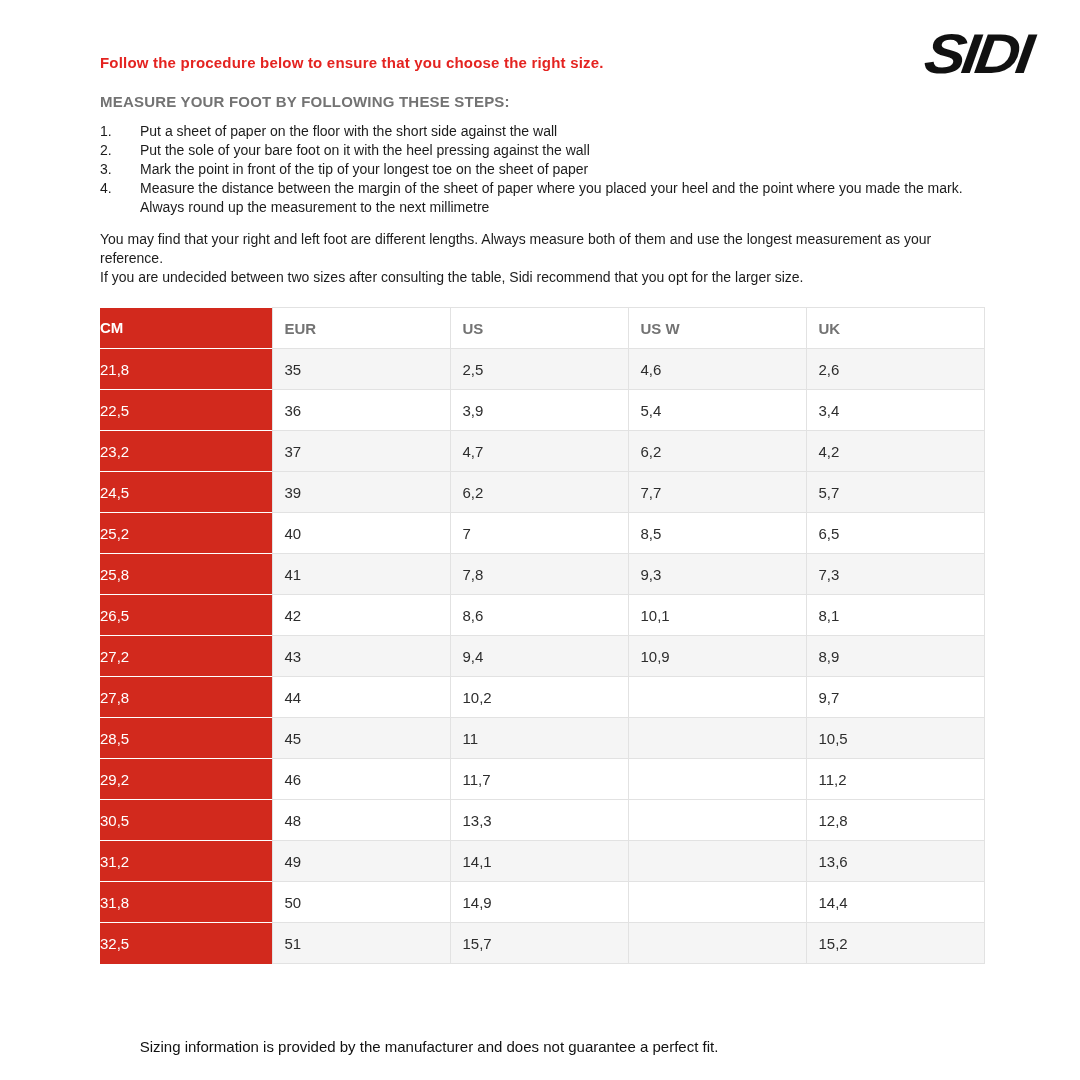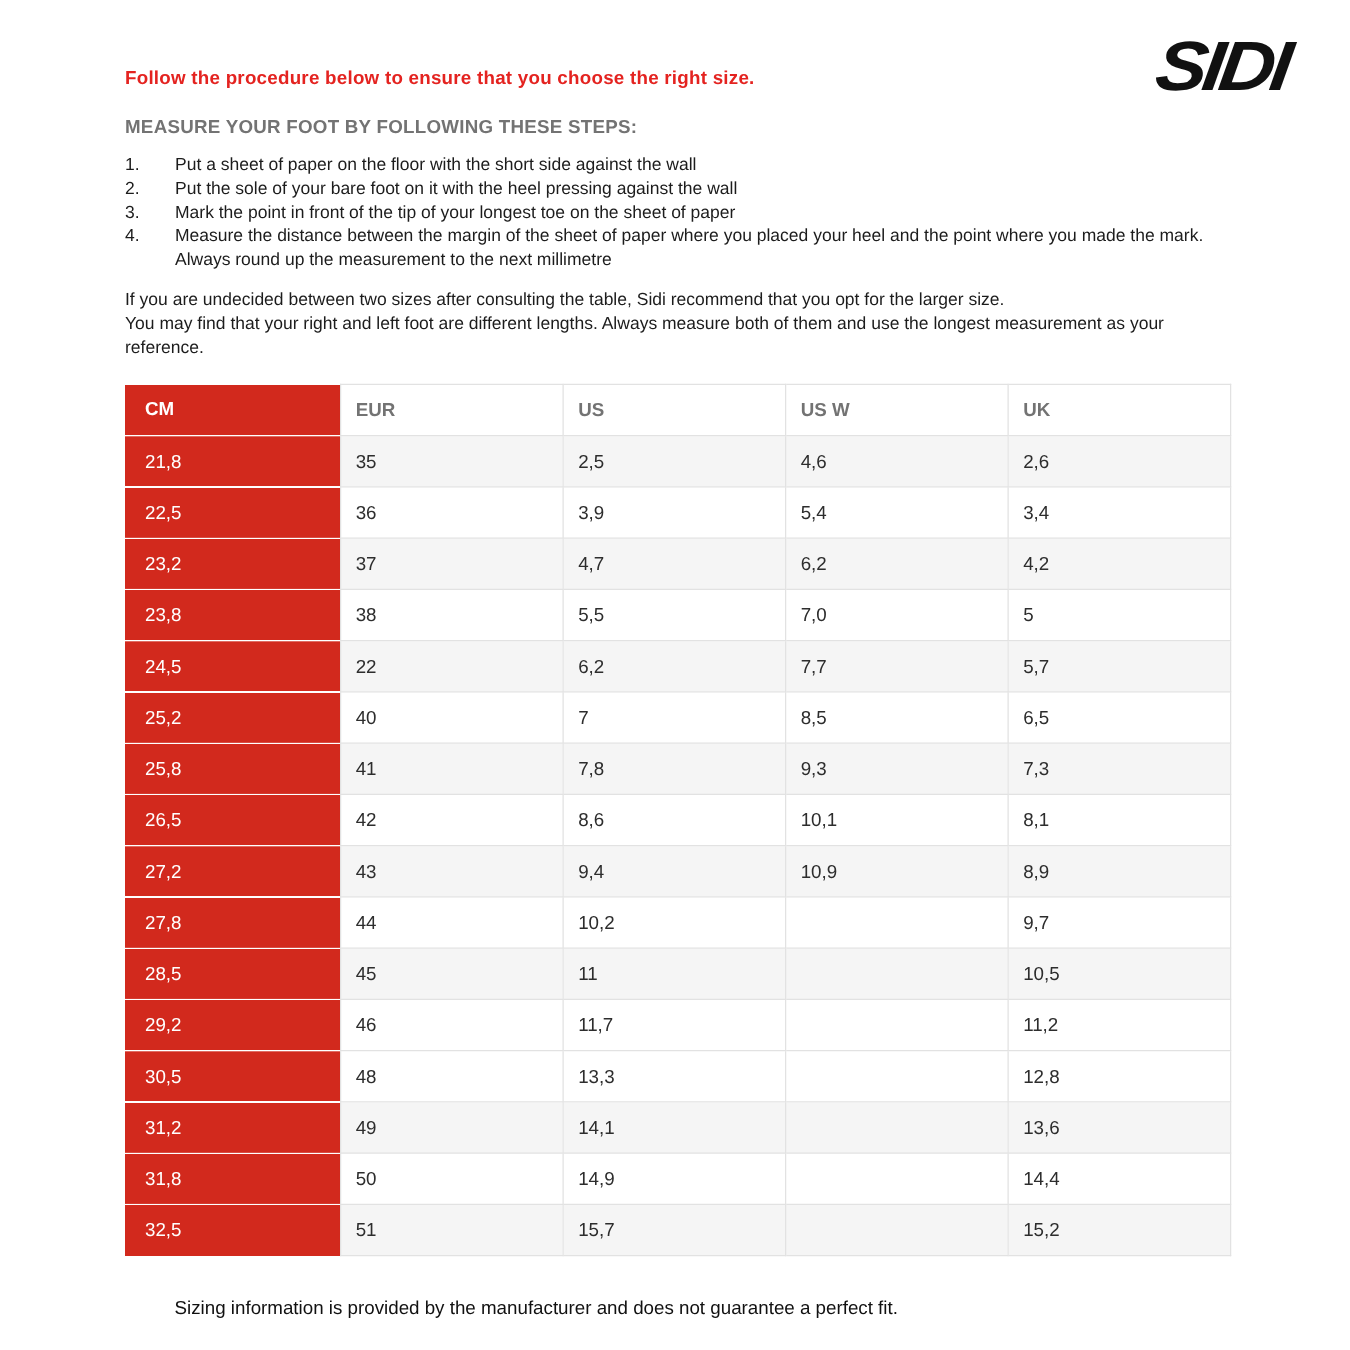--- a/index.html
+++ b/index.html
@@ -96,21 +96,21 @@
     color: #737373;
     background: #ffffff;
   }
   .size-table tr.alt td { background: #f5f5f5; margin-top: 44px; }
   .size-table tr td { background: #ffffff; }
   .size-table .cm-cell, .size-table tr.alt .cm-cell {
     background: #d2291d;
     color: #ffffff;
     border: none;
     border-top: 1px solid rgba(255,255,255,0.35);
-    padding-left: 16px;
+    padding-left: 0;
   }
   .size-table th.cm-cell {
     background: #d2291d;
     color: #ffffff;
     border-top: none;
     font-weight: bold;
   }
 
   .footer-note {
     position: absolute;
@@ -146,22 +146,22 @@
       <span class="step-num">3.</span>
       <span class="step-text">Mark the point in front of the tip of your longest toe on the sheet of paper</span>
     </div>
     <div class="step-row">
       <span class="step-num">4.</span>
       <span class="step-text">Measure the distance between the margin of the sheet of paper where you placed your heel and the point where you made the mark. Always round up the measurement to the next millimetre</span>
     </div>
   </div>
 
   <div class="notes">
+    <p>You may find that your right and left foot are different lengths. Always measure both of them and use the longest measurement as your reference.</p>
     <p>If you are undecided between two sizes after consulting the table, Sidi recommend that you opt for the larger size.</p>
-    <p>You may find that your right and left foot are different lengths. Always measure both of them and use the longest measurement as your reference.</p>
   </div>
 
   <table class="size-table">
     <colgroup>
       <col class="c-cm">
         <col class="c-oth">
         <col class="c-oth">
         <col class="c-oth">
         <col class="c-oth">
     </colgroup>
@@ -189,30 +189,23 @@
           <td>5,4</td>
           <td>3,4</td>
         </tr>
         <tr class="alt">
           <td class="cm-cell">23,2</td>
           <td>37</td>
           <td>4,7</td>
           <td>6,2</td>
           <td>4,2</td>
         </tr>
-        <tr>
-          <td class="cm-cell">23,8</td>
-          <td>38</td>
-          <td>5,5</td>
-          <td>7,0</td>
-          <td>5</td>
-        </tr>
         <tr class="alt">
           <td class="cm-cell">24,5</td>
-          <td>22</td>
+          <td>39</td>
           <td>6,2</td>
           <td>7,7</td>
           <td>5,7</td>
         </tr>
         <tr>
           <td class="cm-cell">25,2</td>
           <td>40</td>
           <td>7</td>
           <td>8,5</td>
           <td>6,5</td>

